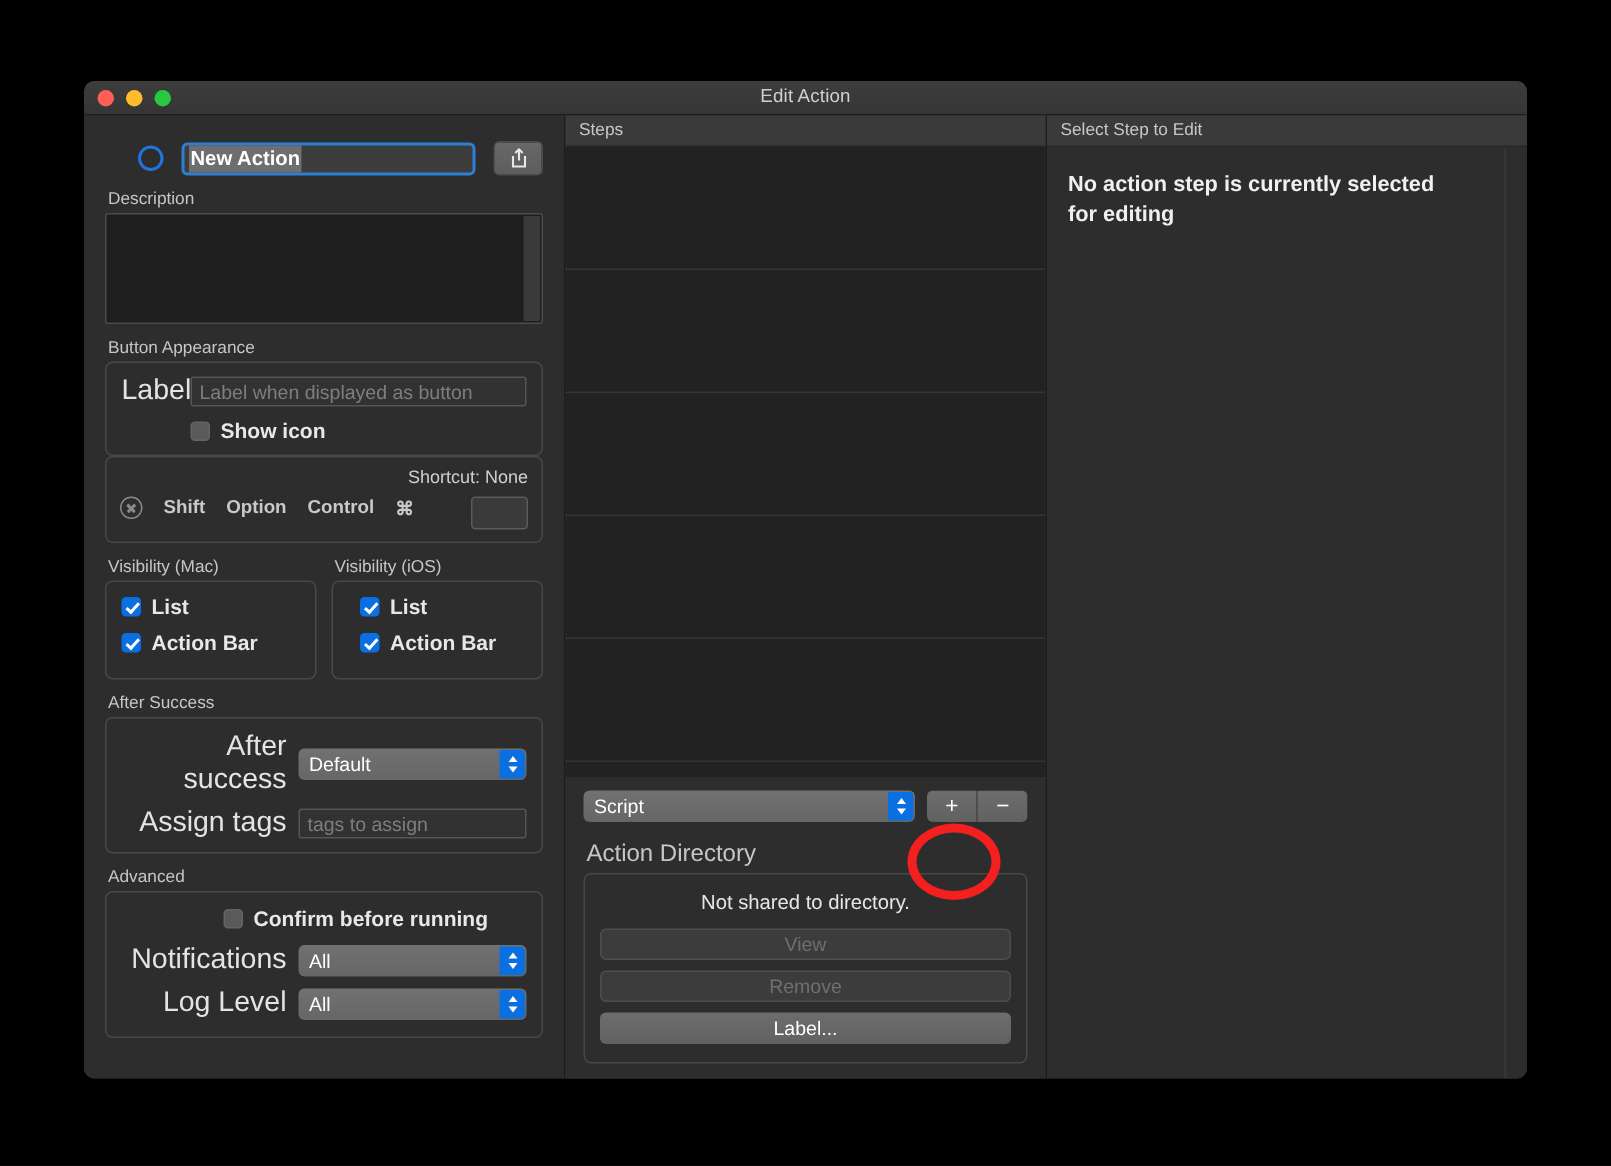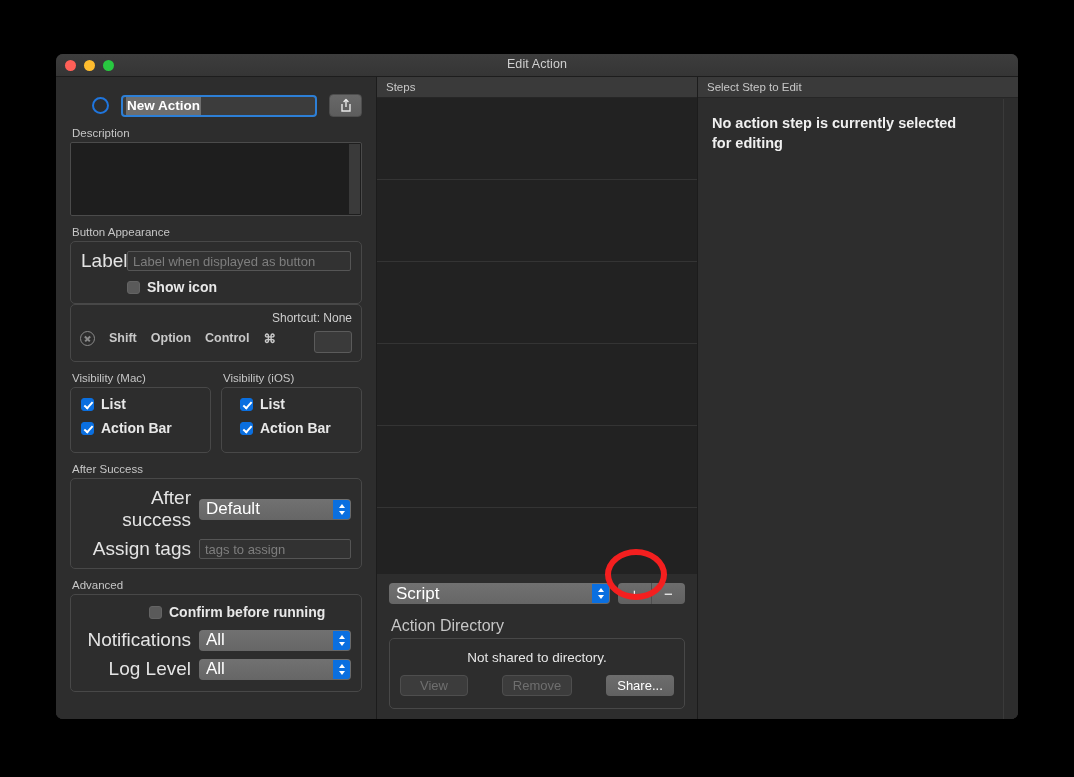--- a/index.html
+++ b/index.html
@@ -305,21 +305,21 @@
   
   .popup {
     height: 21px;
     background: linear-gradient(180deg,#717171,#666666);
     border-radius: 4px;
     box-sizing: border-box;
     display: flex;
     align-items: center;
     position: relative;
     padding: 0 22px 0 7px;
-    font-size: 17px;
+    font-size: 13px;
     color: #ffffff;
     overflow: hidden;
   }
   .popup .arrows {
     position: absolute;
     right: 1px; top: 1px; bottom: 1px;
     width: 17px;
     background: #0a6fe0;
     border-radius: 0 3px 3px 0;
     display: flex;
@@ -395,22 +395,23 @@
     padding: 11px 10px 12px 10px;
     text-align: center;
   }
   .ad-text {
     font-size: 13.5px;
     color: #e6e6e6;
     margin-bottom: 10px;
   }
   .ad-btns {
     display: flex;
-    justify-content: space-between;
+    justify-content: flex-end;
     gap: 7px;
+    flex-direction: column;
   }
   .btn {
     height: 21px;
     min-width: 68px;
     border-radius: 4px;
     box-sizing: border-box;
     display: flex;
     align-items: center;
     justify-content: center;
     font-size: 13px;
@@ -632,21 +633,21 @@
               <div class="seg">−</div>
             </div>
           </div>
 
           <div class="ad-label">Action Directory</div>
           <div class="box ad-box">
             <div class="ad-text">Not shared to directory.</div>
             <div class="ad-btns">
               <div class="btn btn-disabled">View</div>
               <div class="btn btn-disabled">Remove</div>
-              <div class="btn btn-enabled">Share...</div>
+              <div class="btn btn-enabled">Label...</div>
             </div>
           </div>
         </div>
       </div>
 
       <div class="col-right">
         <div class="col-header">Select Step to Edit</div>
         <div class="right-inner">
           <div class="right-msg">No action step is currently selected for editing</div>
         </div>

